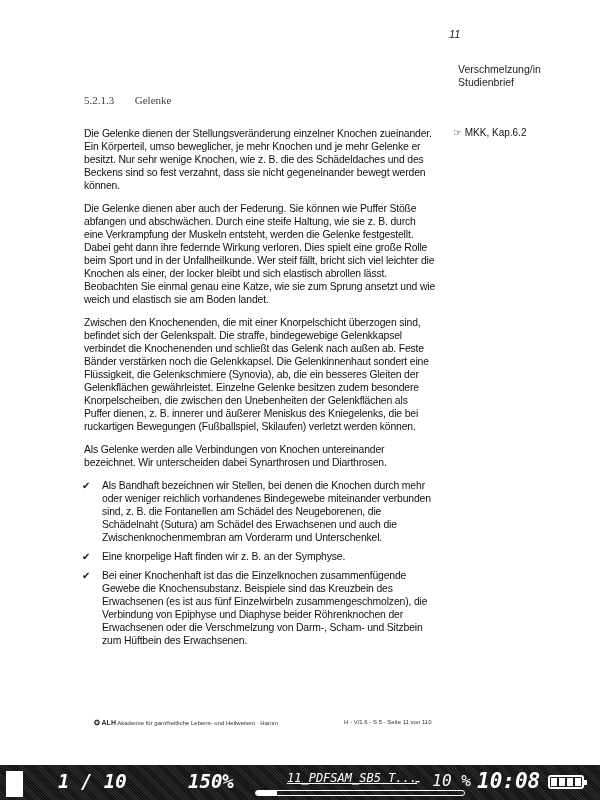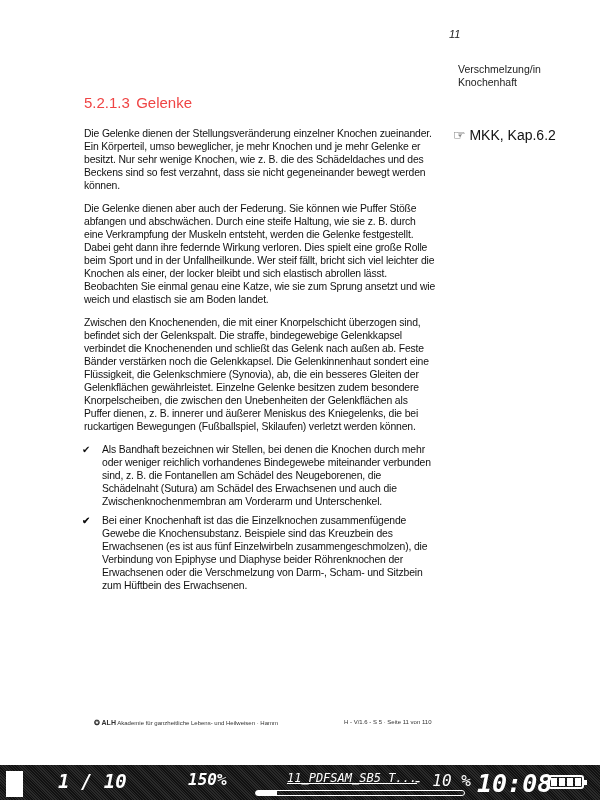--- a/index.html
+++ b/index.html
@@ -1,68 +1,69 @@
 <!DOCTYPE html>
 <html><head>
 <meta charset="utf-8">
 <style>
   html, body { margin:0; padding:0; }
   body { width:600px; height:800px; background:#ffffff; position:relative; overflow:hidden;
          font-family:"Liberation Sans", sans-serif; color:#111; }
   .page { position:absolute; left:0; top:0; width:600px; height:765px; background:#fff; }
   .pagenum { position:absolute; left:449px; top:28px; font-size:11px; color:#222;font-style:italic; }
   .sidehead { position:absolute; left:458px; top:63px; font-size:10.5px; line-height:13px; color:#222; }
-  .section { position:absolute; left:84px; top:94px; font-size:15px; color:#ef4444; }
+  .section { position:absolute; left:84px; top:94px; font-size:11px; color:#404040;font-family:Liberation Serif, serif; }
   .section .num { display:inline-block; width:48px; }
-  .ref { position:absolute; left:453px; top:127px; font-size:14px; color:#111; }
+  .ref { position:absolute; left:453px; top:127px; font-size:10px; color:#111; }
   .body { position:absolute; left:84px; top:127px; width:352px; font-size:10.4px; line-height:13px; color:#111; letter-spacing:-0.15px; }
   .body p { margin:0 0 10px 0; }
   .body ul { list-style:none; margin:0 0 10px 0; padding:0; }
   .body li { position:relative; padding-left:18px; margin:0 0 6px 0; }
   .body li .check { position:absolute; left:-2px; top:0; font-size:10px; }
   .footer { position:absolute; left:94px; top:719px; width:360px; font-size:6px; color:#333; }
   .footer .logo { font-weight:bold; font-size:7px; }
   .footer .right { position:absolute; left:250px; top:0; }
   .statusbar { position:absolute; left:0; top:765px; width:600px; height:50px; background:#1a1a1a;
                background-image:repeating-linear-gradient(45deg, #2a2a2a 0 1px, #111 1px 2px);
                color:#fff; font-family:"DejaVu Sans Mono", monospace; font-style:italic; font-weight:bold; }
   .sb-block { position:absolute; left:6px; top:6px; width:17px; height:26px; background:#fff; }
   .sb-pages { position:absolute; left:58px; top:5px; font-size:19px; }
-  .sb-zoom { position:absolute; left:188px; top:5px; font-size:16px; }
+  .sb-zoom { position:absolute; left:188px; top:5px; font-size:19px; }
   .sb-title { position:absolute; left:255px; top:6px; font-size:12px; font-weight:normal; text-decoration:underline;margin-left:32px; }
   .sb-pct { position:absolute; left:413px; top:6px; font-size:16px; font-weight:normal; }
   .sb-progress { position:absolute; left:255px; top:25px; width:208px; height:4px; border:1px solid #fff; border-radius:3px; }
   .sb-progress .fill { height:100%; background:#fff; }
-  .sb-time { position:absolute; left:477px; top:4px; font-size:25px; }
+  .sb-time { position:absolute; left:477px; top:4px; font-size:21px; }
   .sb-battery { position:absolute; left:548px; top:10px; width:36px; height:14px; border:2px solid #fff; border-radius:3px; box-sizing:border-box; display:flex; gap:2px; padding:1px; }
   .sb-battery .cell { flex:1; background:#fff; }
   .sb-battery::after { content:""; position:absolute; right:-5px; top:3px; width:3px; height:5px; background:#fff; }
 </style>
 </head>
 <body>
 
 <div class="page">
   <div class="pagenum">11</div>
   <div class="sidehead">
     <div>Verschmelzung/in</div>
-    <div>Knochenhaft</div>
+    <div>Studienbrief</div>
   </div>
   <div class="section">
     <span class="num">5.2.1.3</span>
     <span>Gelenke</span>
   </div>
   <div class="ref">☞ MKK, Kap.6.2</div>
 
   <div class="body">
     <p>Die Gelenke dienen der Stellungsveränderung einzelner Knochen zueinander. Ein Körperteil, umso beweglicher, je mehr Knochen und je mehr Gelenke er besitzt. Nur sehr wenige Knochen, wie z. B. die des Schädeldaches und des Beckens sind so fest verzahnt, dass sie nicht gegeneinander bewegt werden können.</p>
     <p>Die Gelenke dienen aber auch der Federung. Sie können wie Puffer Stöße abfangen und abschwächen. Durch eine steife Haltung, wie sie z. B. durch eine Verkrampfung der Muskeln entsteht, werden die Gelenke festgestellt. Dabei geht dann ihre federnde Wirkung verloren. Dies spielt eine große Rolle beim Sport und in der Unfallheilkunde. Wer steif fällt, bricht sich viel leichter die Knochen als einer, der locker bleibt und sich elastisch abrollen lässt. Beobachten Sie einmal genau eine Katze, wie sie zum Sprung ansetzt und wie weich und elastisch sie am Boden landet.</p>
     <p>Zwischen den Knochenenden, die mit einer Knorpelschicht überzogen sind, befindet sich der Gelenkspalt. Die straffe, bindegewebige Gelenkkapsel verbindet die Knochenenden und schließt das Gelenk nach außen ab. Feste Bänder verstärken noch die Gelenkkapsel. Die Gelenkinnenhaut sondert eine Flüssigkeit, die Gelenkschmiere (Synovia), ab, die ein besseres Gleiten der Gelenkflächen gewährleistet. Einzelne Gelenke besitzen zudem besondere Knorpelscheiben, die zwischen den Unebenheiten der Gelenkflächen als Puffer dienen, z. B. innerer und äußerer Meniskus des Kniegelenks, die bei ruckartigen Bewegungen (Fußballspiel, Skilaufen) verletzt werden können.</p>
+    <p>Als Gelenke werden alle Verbindungen von Knochen untereinander bezeichnet. Wir unterscheiden dabei Synarthrosen und Diarthrosen.</p>
     <ul>
       <li><span class="check">✔</span><span>Als Bandhaft bezeichnen wir Stellen, bei denen die Knochen durch mehr oder weniger reichlich vorhandenes Bindegewebe miteinander verbunden sind, z. B. die Fontanellen am Schädel des Neugeborenen, die Schädelnaht (Sutura) am Schädel des Erwachsenen und auch die Zwischenknochenmembran am Vorderarm und Unterschenkel.</span></li>
-      <li><span class="check">✔</span></li>
+      <li><span class="check">✔</span><span>Eine knorpelige Haft finden wir z. B. an der Symphyse.</span></li>
       <li><span class="check">✔</span><span>Bei einer Knochenhaft ist das die Einzelknochen zusammenfügende Gewebe die Knochensubstanz. Beispiele sind das Kreuzbein des Erwachsenen (es ist aus fünf Einzelwirbeln zusammengeschmolzen), die Verbindung von Epiphyse und Diaphyse beider Röhrenknochen der Erwachsenen oder die Verschmelzung von Darm-, Scham- und Sitzbein zum Hüftbein des Erwachsenen.</span></li>
     </ul>
   </div>
 
   <div class="footer">
     <span class="logo">✪ ALH</span>
     <span>Akademie für ganzheitliche Lebens- und Heilweisen · Hamm</span>
     <span class="right">H - V/1.6 - S 5 · Seite 11 von 110</span>
   </div>
 </div>

